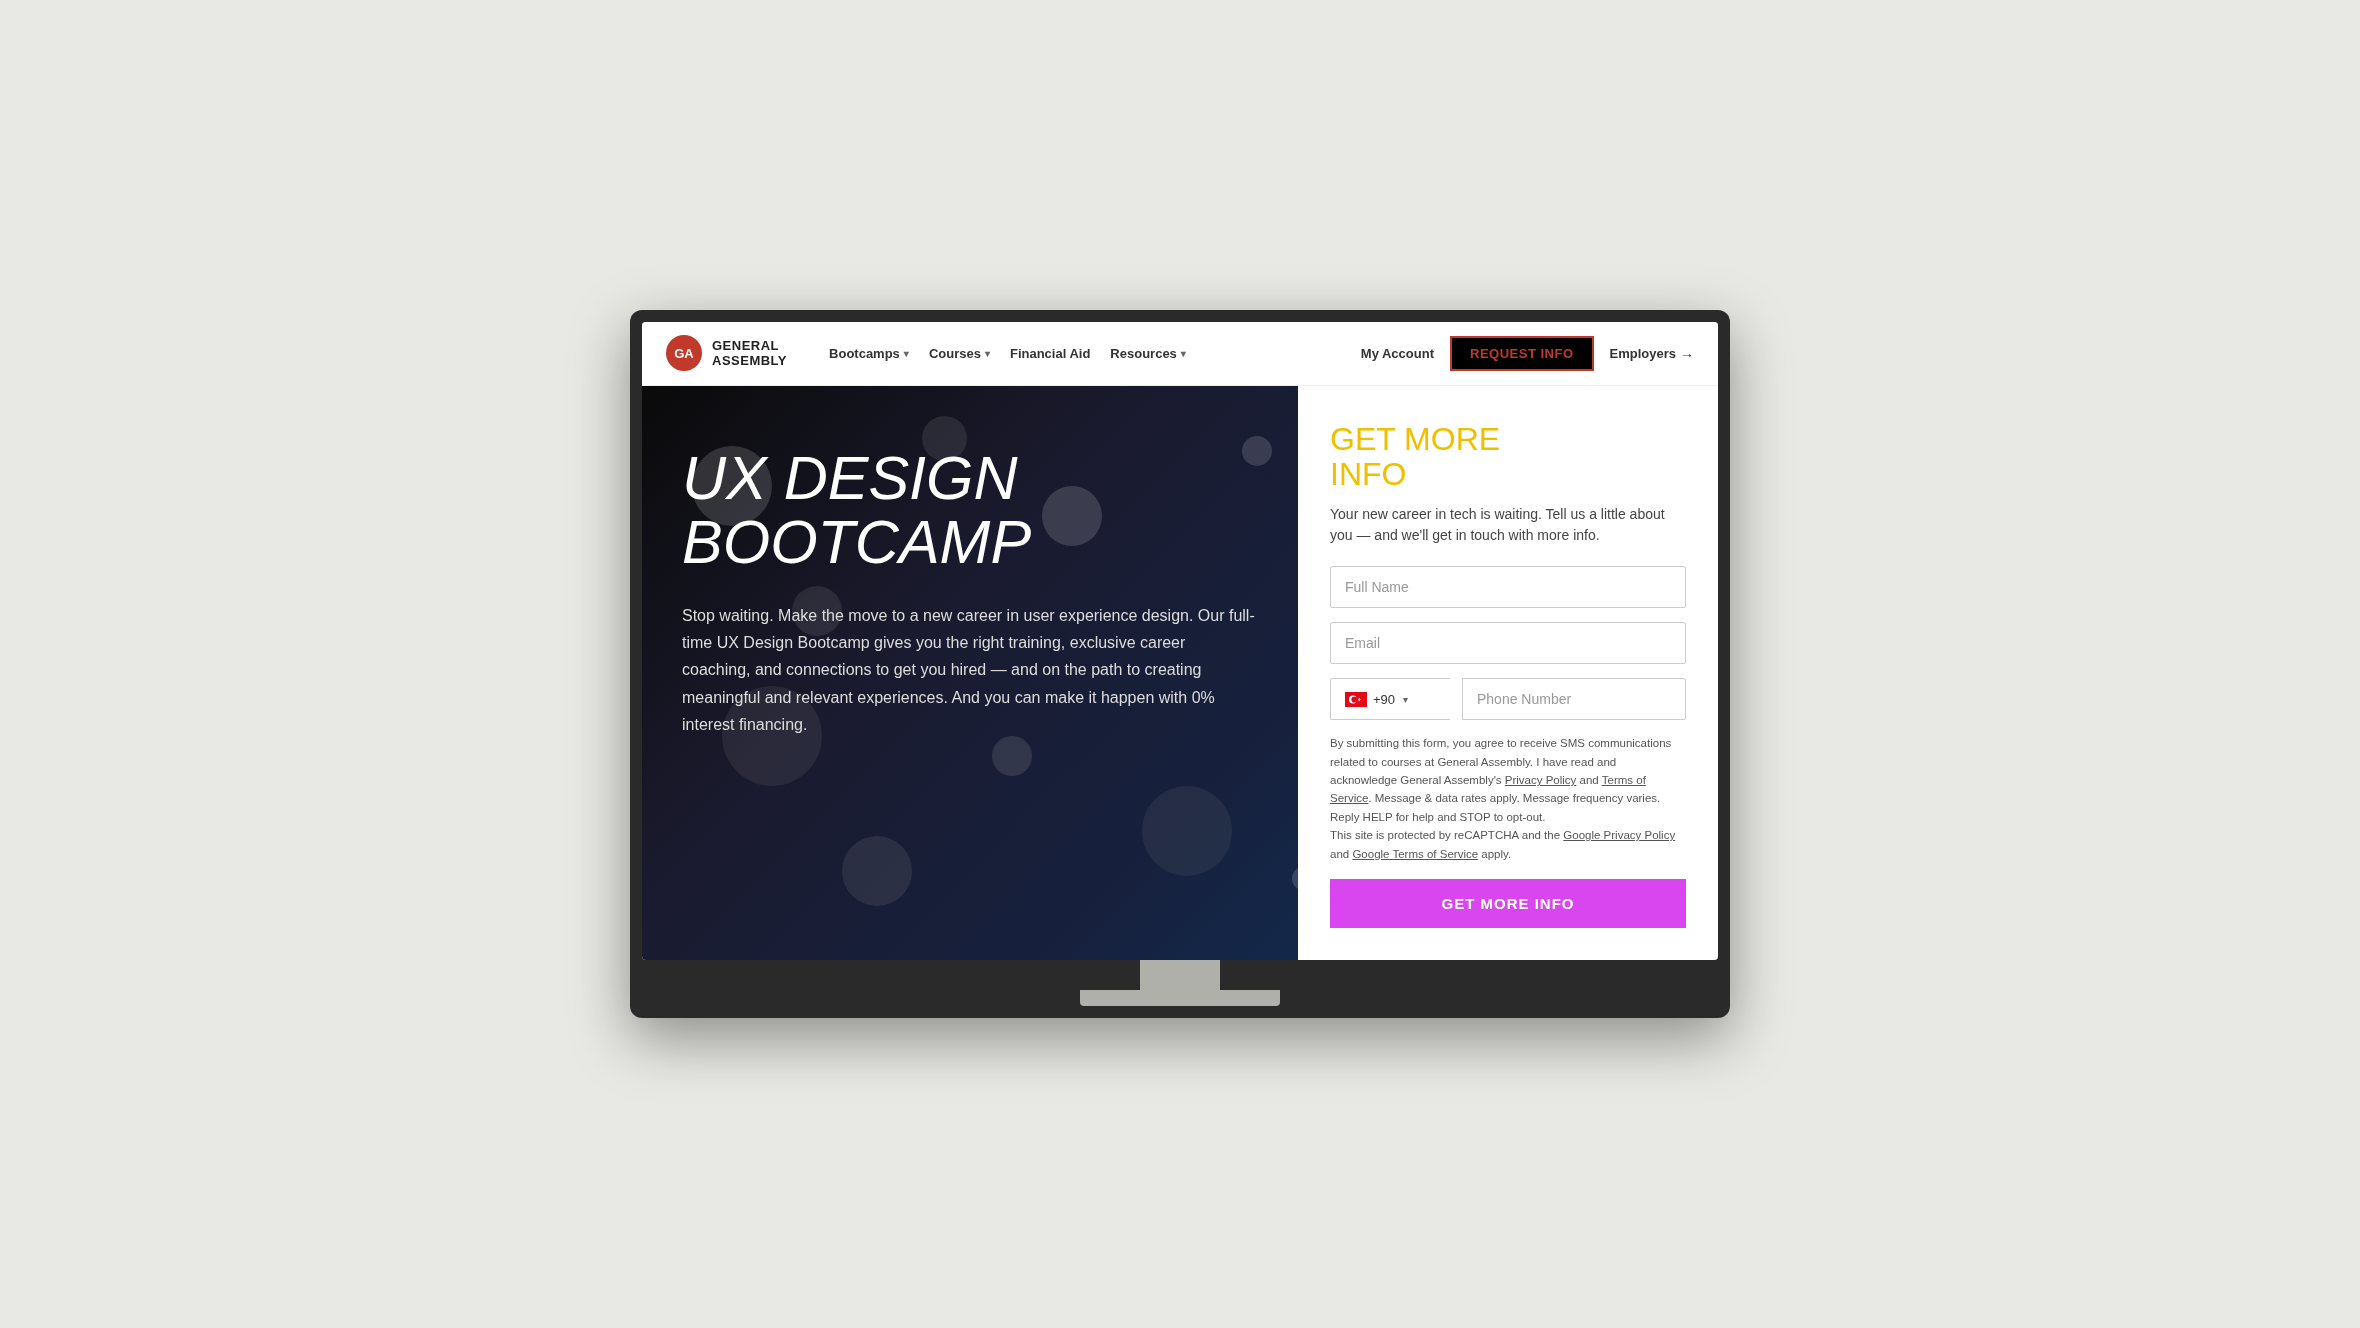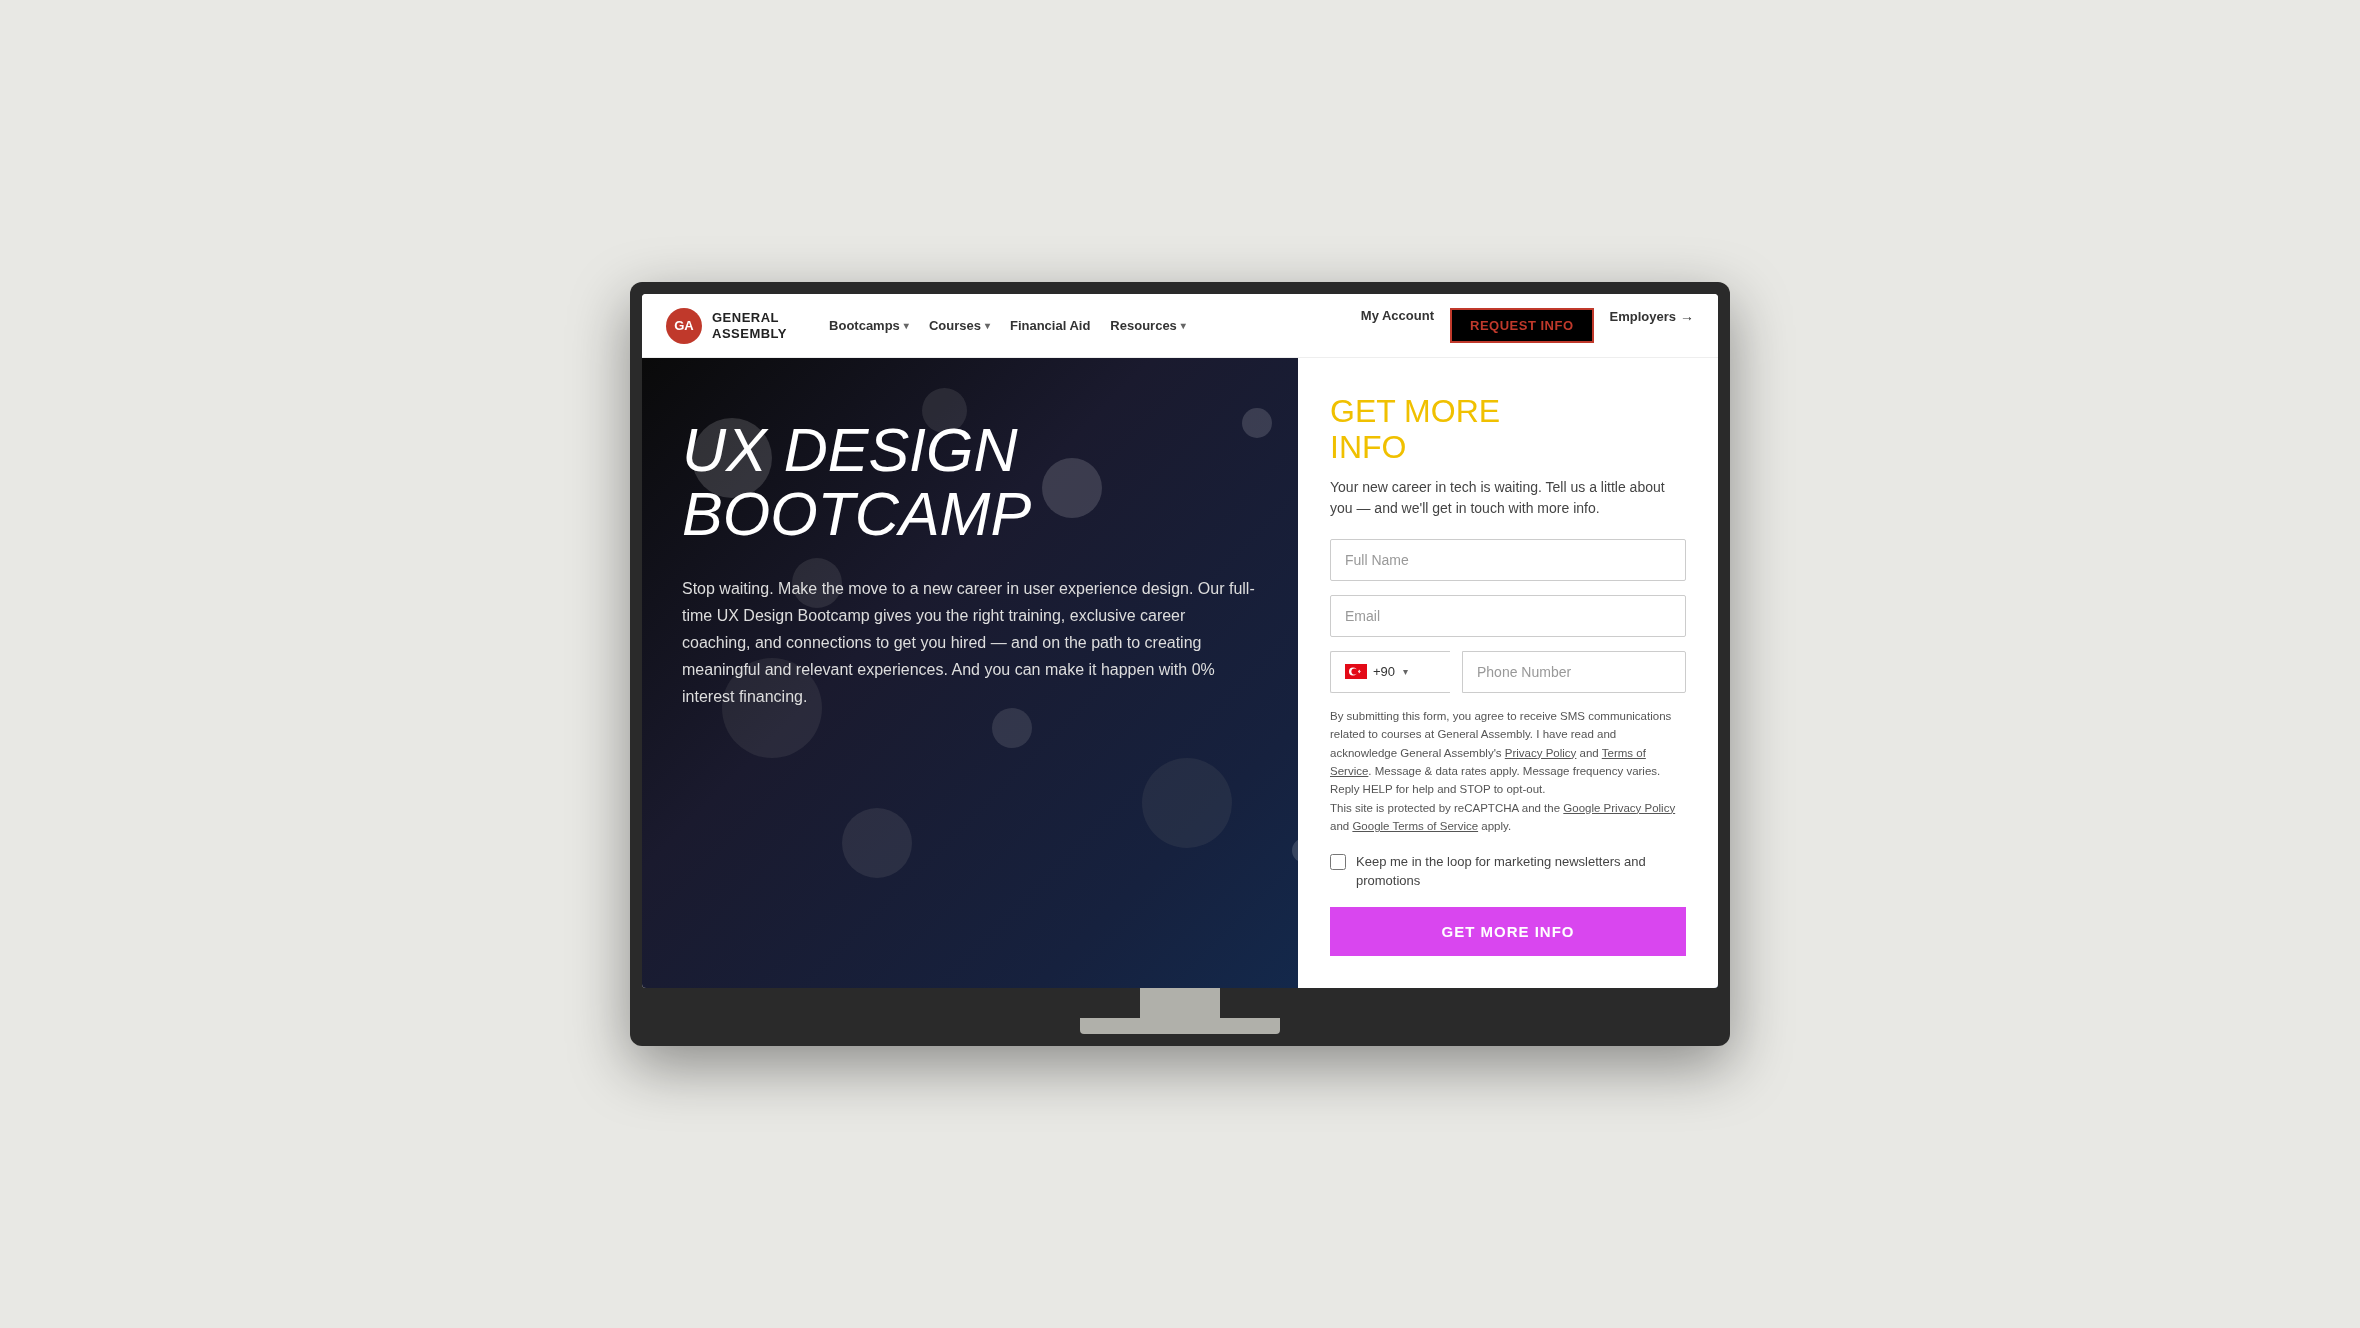--- a/index.html
+++ b/index.html
@@ -90,21 +90,21 @@
       cursor: pointer;
     }
 
     .nav-link .chevron {
       font-size: 10px;
       color: #666;
     }
 
     .navbar-right {
       display: flex;
-      align-items: flex-start;
+      align-items: center;
       gap: 16px;
     }
 
     .my-account-link {
       font-size: 13px;
       font-weight: 600;
       color: #333;
       text-decoration: none;
       cursor: pointer;
     }
@@ -455,24 +455,20 @@
             <input class="phone-input" type="tel" placeholder="Phone Number" style="">
           </div>
         </div>
 
         <div class="consent-text">
           <span>By submitting this form, you agree to receive SMS communications related to courses at General Assembly. I have read and acknowledge General Assembly's </span><a href="#">Privacy Policy</a><span> and </span><a href="#">Terms of Service</a><span>. Message &amp; data rates apply. Message frequency varies. Reply HELP for help and STOP to opt-out.</span>
           <br>
           <span>This site is protected by reCAPTCHA and the </span><a href="#">Google Privacy Policy</a><span> and </span><a href="#">Google Terms of Service</a><span> apply.</span>
         </div>
 
-        <div class="checkbox-row">
-          <input type="checkbox" class="checkbox-input" style="">
-          <label class="checkbox-label">Keep me in the loop for marketing newsletters and promotions</label>
-        </div>
 
         <button class="submit-btn">
           <span>GET MORE INFO</span>
         </button>
       </div>
     </div>
 
   </div>
 
   <div class="monitor-stand">

